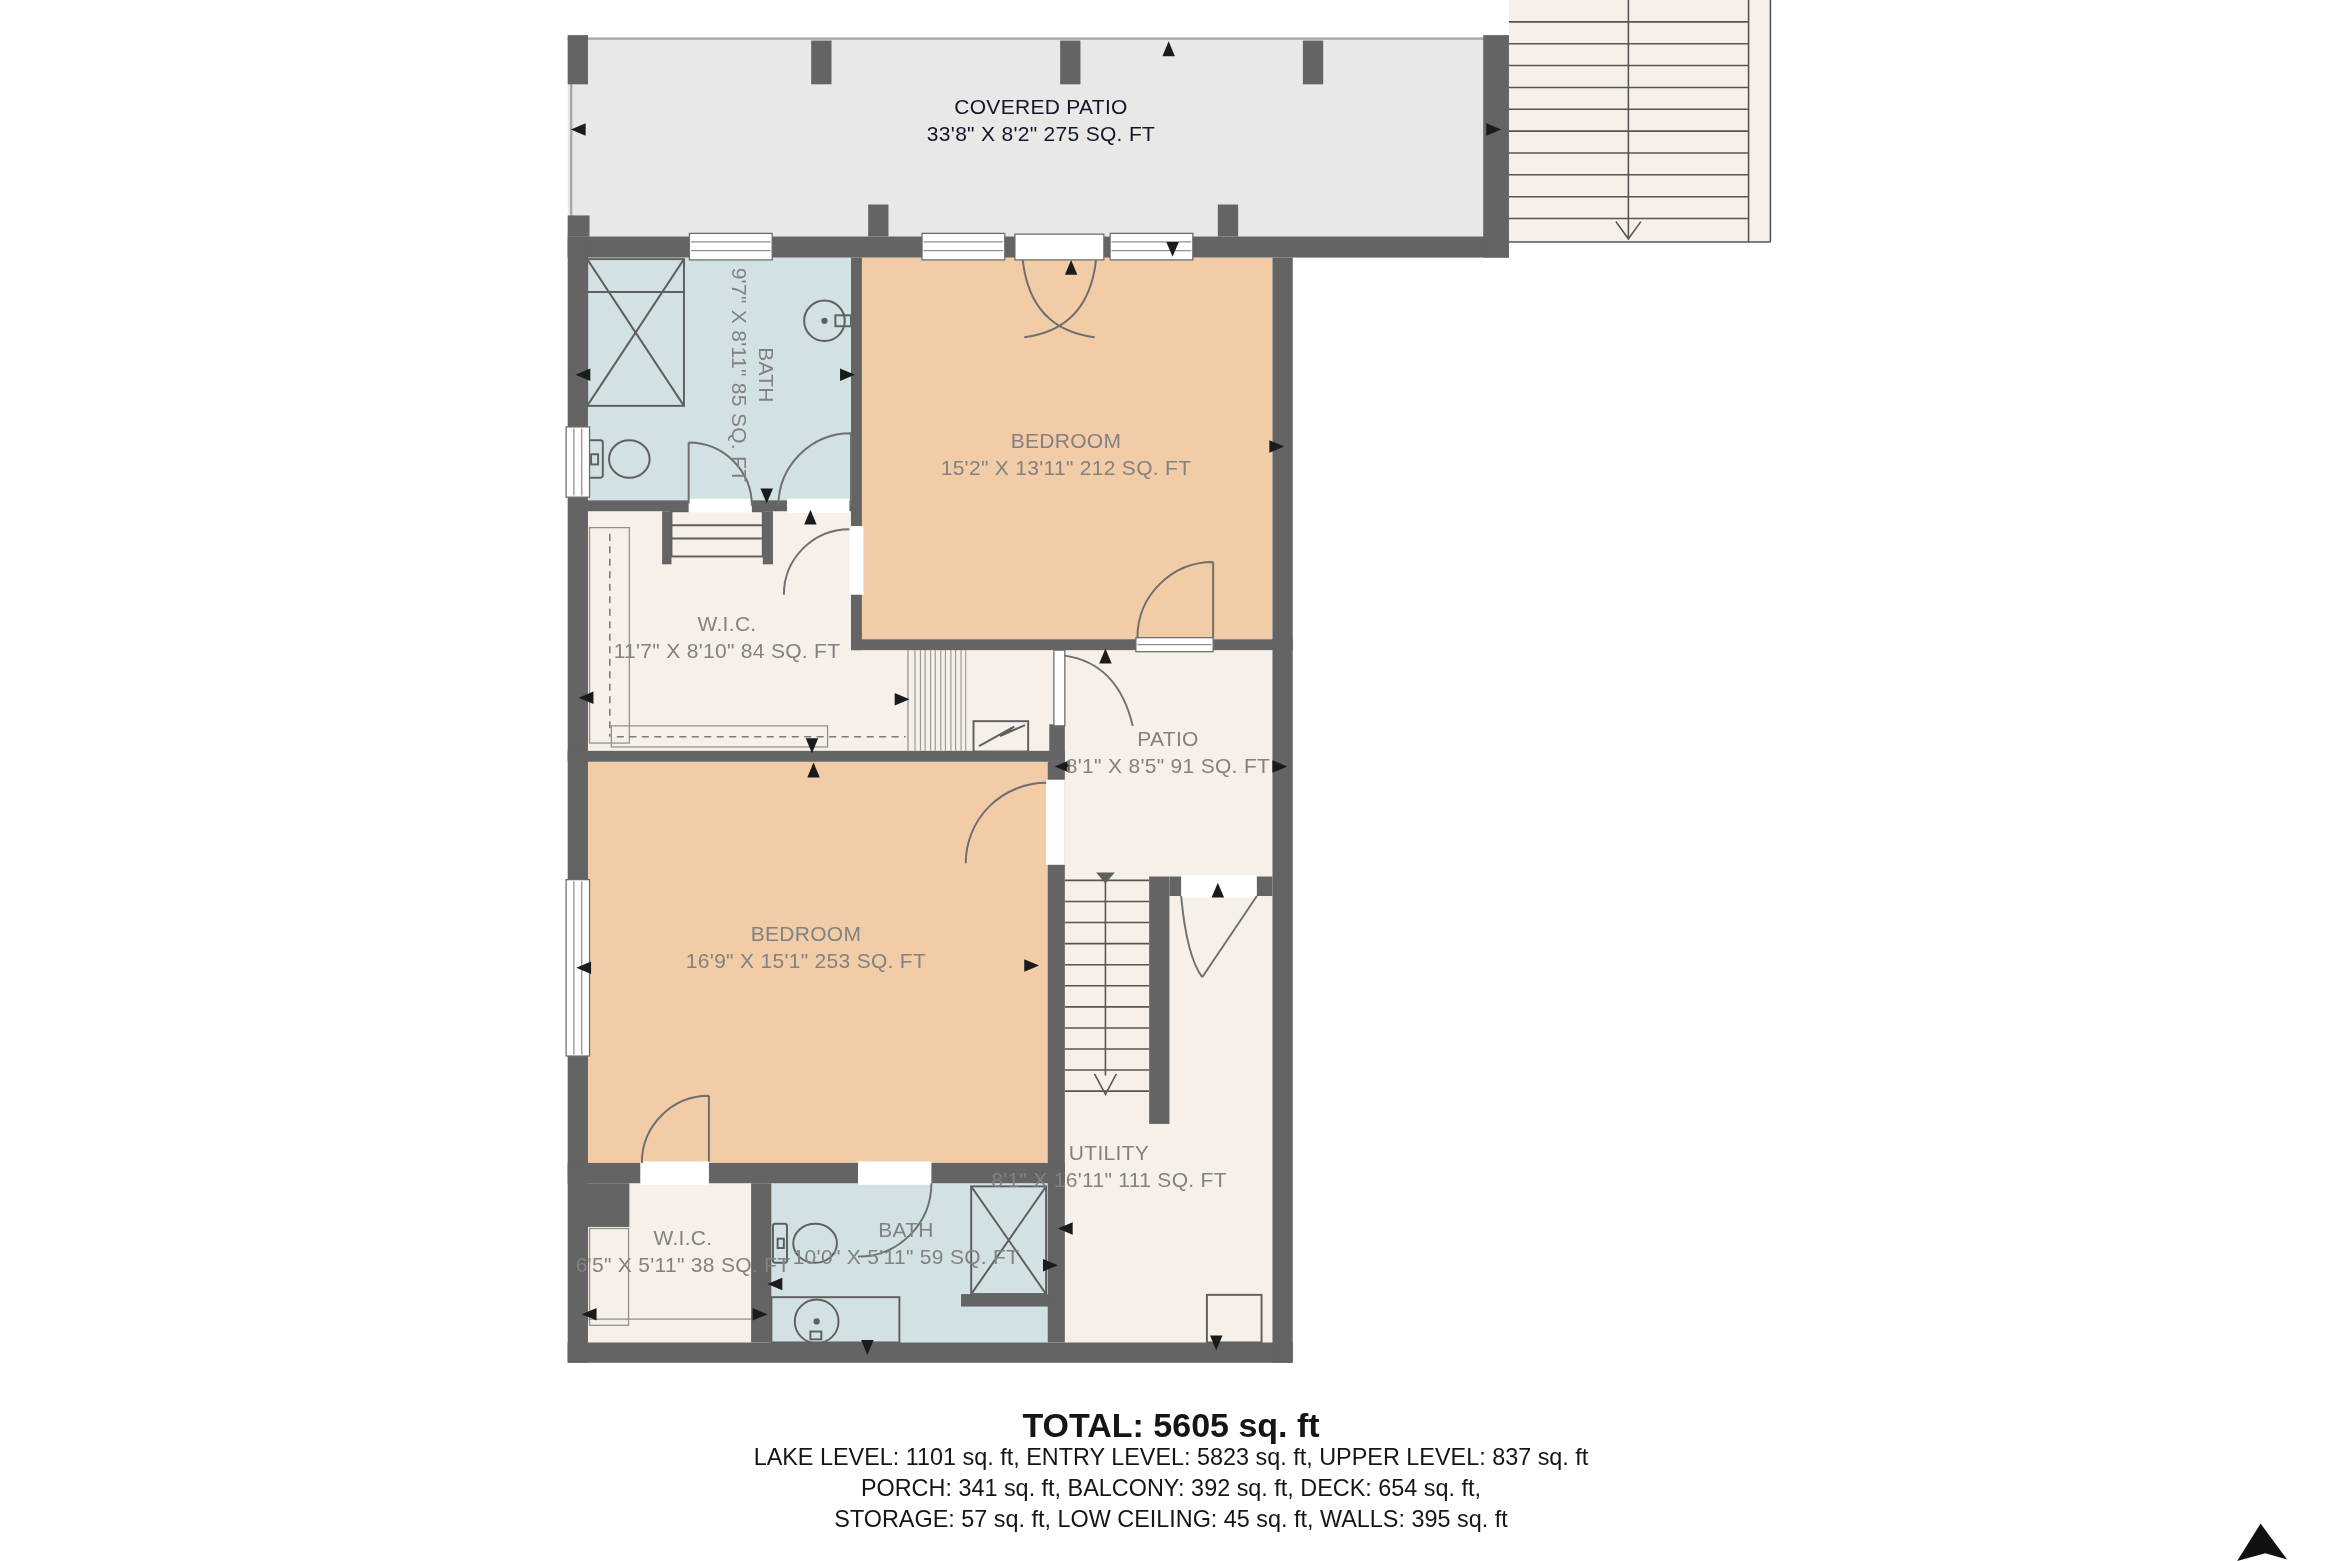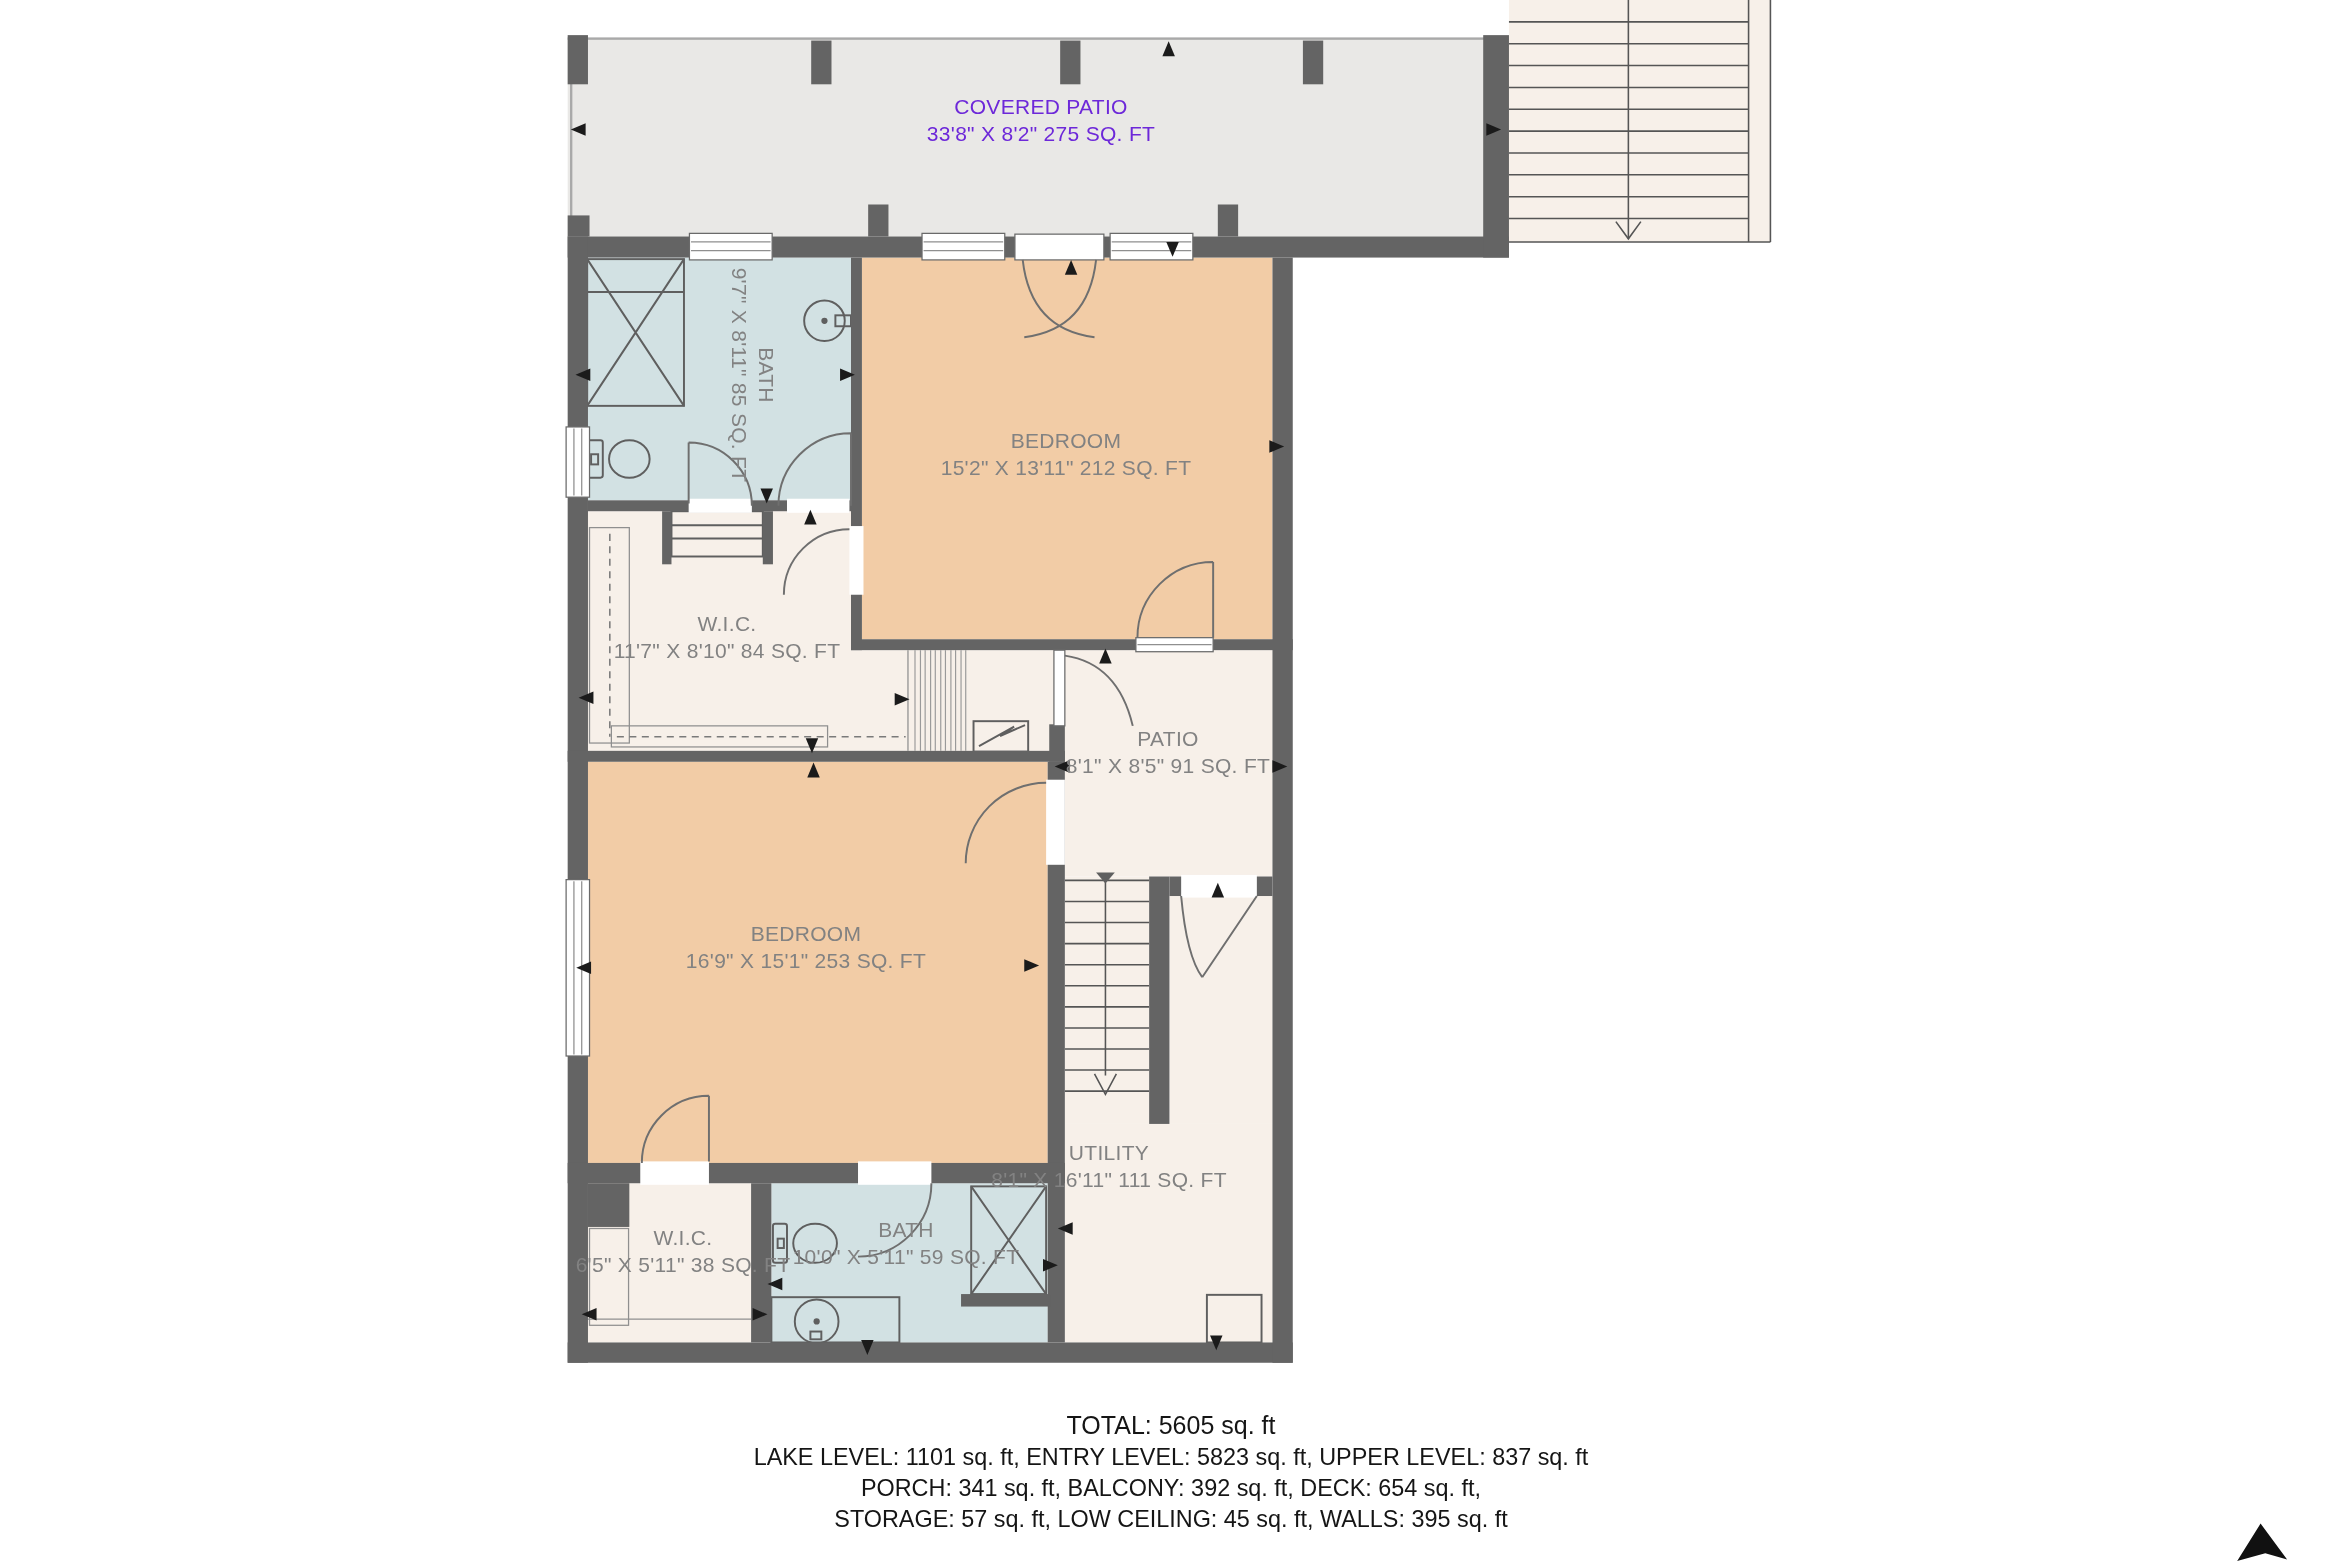--- a/index.html
+++ b/index.html
@@ -24,25 +24,25 @@
   .whitebox{fill:#ffffff;stroke:#6a6a6a;stroke-width:1.6}
   .whiteplain{fill:#ffffff}
   .arc{stroke:#6f6f6f;stroke-width:2.5;fill:none}
   .arr{fill:#1b1b1b}
   .grayline{fill:#a9a9a9}
   .label{position:absolute;transform:translate(-50%,-50%);text-align:center;
          color:var(--roomtext);font-size:21px;line-height:26.5px;letter-spacing:0.3px;
          white-space:nowrap;pointer-events:none}
   .label span{display:block}
   .label.rot{transform:translate(-50%,-50%) rotate(90deg)}
-  .label.patio{color:#6d28d9}
+  .label.patio{color:#0f172a}
   .summary{position:absolute;left:1171px;top:1408px;transform:translateX(-50%);
            text-align:center;color:#151515;font-size:23.4px;line-height:31px;
            white-space:nowrap;pointer-events:none}
-  .summary .total{font-weight:normal;font-size:25px;line-height:34px}
+  .summary .total{font-weight:bold;font-size:34px;line-height:34px}
 </style>
 </head>
 <body>
 
 <svg class="plan-svg" width="2342" height="1561" viewBox="0 0 3000 2000">
 
   <g>
     <rect class="room-patio" x="727" y="48" width="1206" height="255"></rect>
     <rect class="room-cream" x="1933" y="0" width="335" height="310"></rect>
     <rect class="room-bath" x="753" y="330" width="337" height="311"></rect>

